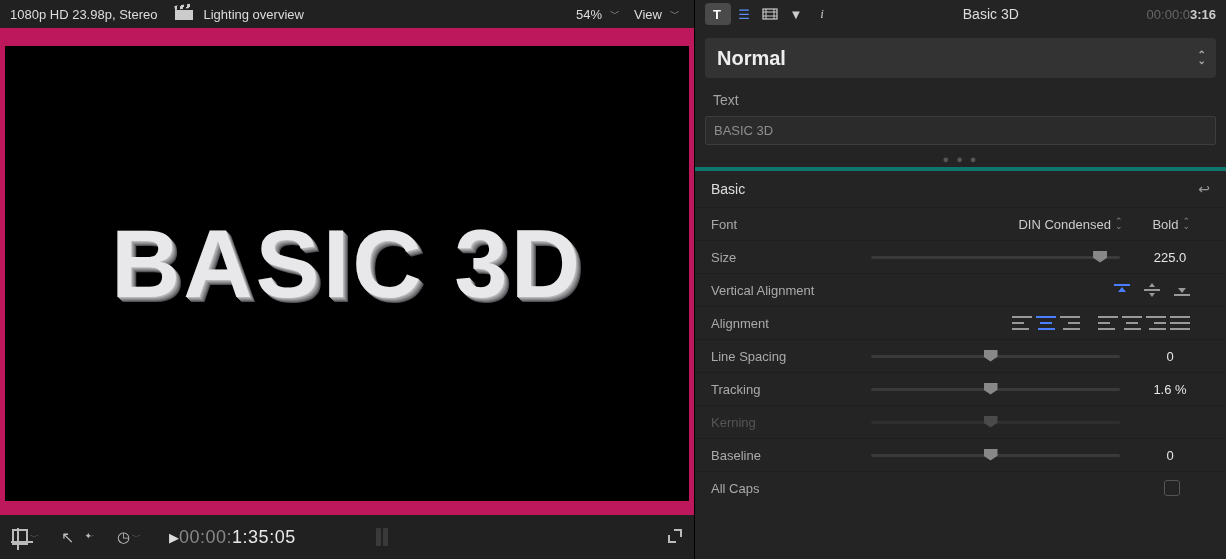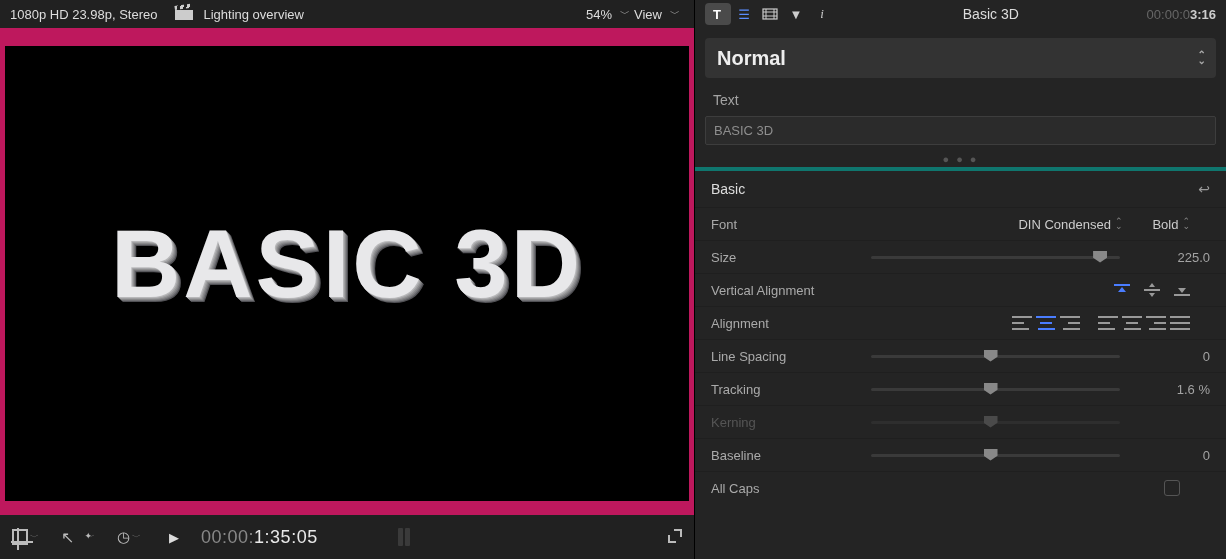--- a/index.html
+++ b/index.html
@@ -4,21 +4,21 @@
 <style>
   * { box-sizing: border-box; margin: 0; padding: 0; font-family: -apple-system, "Helvetica Neue", Arial, sans-serif; }
   body { background: #1a1a1a; width: 1226px; height: 559px; display: flex; color: #ccc; font-size: 13px; overflow: hidden; }
   .viewer-pane { width: 694px; height: 559px; display: flex; flex-direction: column; background: #be185d; }
   .viewer-top { height: 28px; background: #212121; display: flex; align-items: center; padding: 0 10px; font-size: 13px; color: #ddd; }
   .vt-format { flex: 0 0 auto; }
   .vt-icon { margin: 0 10px 0 18px; color: #ccc; font-size: 14px; }
   .vt-title { flex: 1; }
   .vt-zoom { margin-right: 6px; }
   .chev { font-size: 10px; margin: 0 4px 0 2px; color: #aaa; }
-  .vt-view { margin-left: 0; margin-right: 6px; }
+  .vt-view { margin-left: 10px; margin-right: 6px; }
   .viewer-canvas { flex: 1; background: #000; display: flex; align-items: center; justify-content: center; margin: 18px 5px 14px 5px; }
   .title-3d {
     font-family: "Arial Narrow", "Helvetica Neue Condensed", Arial, sans-serif;
     font-stretch: condensed;
     font-weight: bold;
     font-size: 96px;
     letter-spacing: 3px;
     color: #e8e8ea;
     text-shadow:
       1px 1px 0 #b8b8ba,
@@ -27,21 +27,21 @@
       4px 4px 0 #707074,
       5px 5px 0 #505054,
       6px 6px 5px rgba(0,0,0,0.6);
     transform: translateY(-10px);
   }
   .viewer-bottom { height: 44px; background: #212121; display: flex; align-items: center; padding: 0 12px; }
   .vb-left { display: flex; gap: 22px; align-items: center; font-size: 15px; color: #bbb; }
   .vb-icon { display: inline-flex; align-items: center; gap: 2px; }
   .tinychev { font-size: 9px; color: #888; }
   .vb-play { margin-left: 28px; color: #ddd; font-size: 13px; }
-  .vb-tc { font-family: "Menlo","Consolas",monospace; margin-left: 22px; color: #888; font-size: 18px; letter-spacing: 0.5px; }
+  .vb-tc { font-family: "Menlo","Consolas",monospace; margin-left: 0; color: #888; font-size: 18px; letter-spacing: 0.5px; }
   .vb-tc .bright { color: #e8e8e8; }
   .vb-loops { margin-left: 80px; display: flex; gap: 2px; }
   .loopbar { width: 5px; height: 18px; background: #3a3a3a; border-radius: 1px; }
   .vb-right { margin-left: auto; color: #bbb; font-size: 15px; }
 
   .inspector-pane { flex: 1; height: 559px; background: #242424; display: flex; flex-direction: column; border-left: 1px solid #000; }
   .insp-top { height: 28px; display: flex; align-items: center; padding: 0 10px; background: #242424; }
   .insp-tabs { display: flex; gap: 0; }
   .tab-btn {
     width: 26px; height: 22px; display: flex; align-items: center; justify-content: center;
@@ -74,21 +74,21 @@
   }
   .section-header .reset { margin-left: auto; color: #999; font-size: 14px; }
 
   .param-row {
     display: flex; align-items: center; height: 33px; padding: 0 16px;
     border-top: 1px solid #1f1f1f; color: #aaa; font-size: 13px;
   }
   .param-row.dim { color: #555; }
   .param-label { width: 150px; flex-shrink: 0; }
   .param-control { flex: 1; display: flex; align-items: center; }
-  .param-value { width: 80px; text-align: right; color: #a3a3a3; }
+  .param-value { width: 80px; text-align: center; color: #e5e5e5; }
   .font-dd { color: #ccc; display: inline-flex; align-items: center; gap: 4px; }
   .updn2 { color: #888; font-size: 9px; line-height: 5px; display: inline-flex; flex-direction: column; }
 
   .slider-track {
     flex: 1; height: 3px; background: #3a3a3a; border-radius: 2px; position: relative; margin: 0 10px;
   }
   .slider-thumb {
     position: absolute; top: -5px; width: 14px; height: 12px; background: #888;
     clip-path: polygon(0 0, 100% 0, 100% 60%, 50% 100%, 0 60%);
     transform: translateX(-50%);

